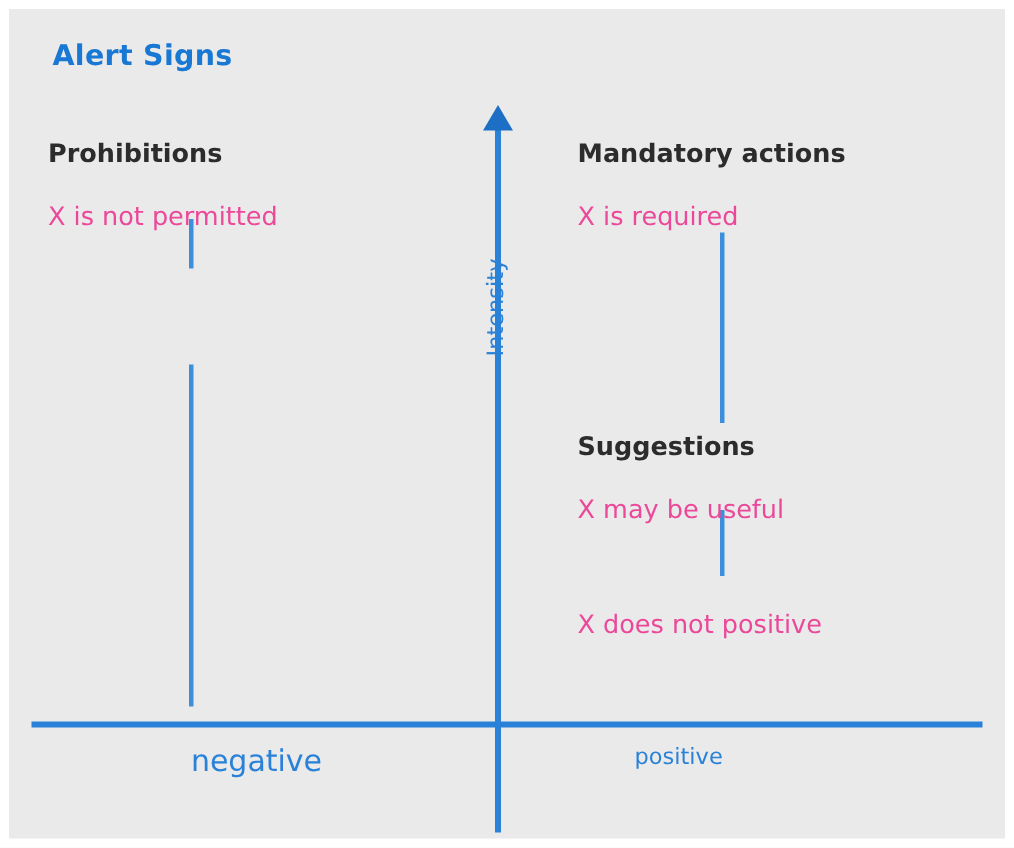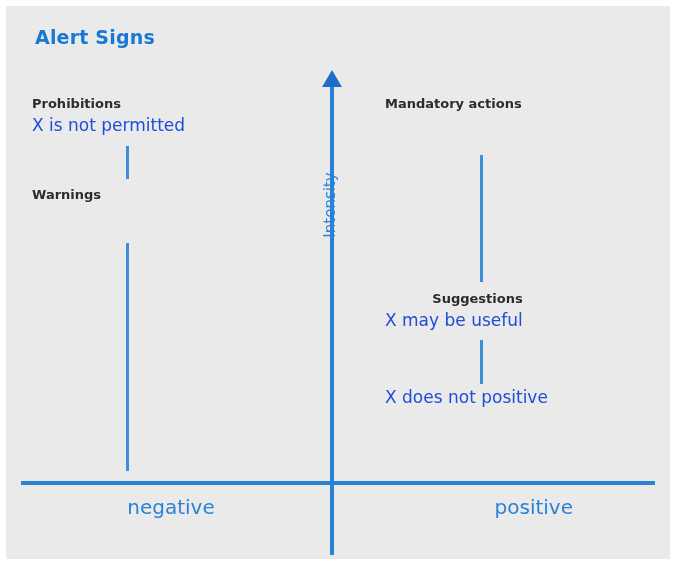--- a/index.html
+++ b/index.html
@@ -86,47 +86,48 @@
     text-align: center;
     font-size: 20px;
     color: #2a82d8;
     white-space: nowrap;
   }
   #pos-label {
     position: absolute;
     left: 423px;
     top: 495px;
     width: 150px;
-    text-align: right;
-    font-size: 20px;
+    text-align: left;
+    font-size: 15px;
     color: #2a82d8;
     white-space: nowrap;
   }
 
   
   .connector {
     position: absolute;
     width: 3px;
     background: #3d8fdc;
   }
 
   
   .block { position: absolute; }
   .block .heading {
-    font-size: 13px;
+    font-size: 17px;
     font-weight: bold;
     color: #2c2c2c;
     line-height: 21px;
     white-space: nowrap;
   }
   .block .desc {
     font-size: 17px;
     font-weight: normal;
-    color: #1d4ed8;
+    color: #ec4899;
     line-height: 23px;
+    margin-top: 20px;
   }
   .block .desc .line { display: block; white-space: nowrap; }
 </style>
 </head>
 <body>
 
 <div id="canvas">
   <div id="plate"></div>
 
   <div id="title">Alert Signs</div>
@@ -146,28 +147,30 @@
   <div class="connector" style="left:480px; top:340px; height:44px;"></div>
 
   <div class="block" style="left:32px; top:93px;">
     <div class="heading">Prohibitions</div>
     <div class="desc">
       <span class="line">X is not permitted</span>
     </div>
   </div>
 
   <div class="block" style="left:32px; top:184px;">
-    <div class="heading">Warnings</div>
   </div>
 
   <div class="block" style="left:385px; top:93px;">
     <div class="heading">Mandatory actions</div>
+    <div class="desc">
+      <span class="line">X is required</span>
+    </div>
   </div>
 
-  <div class="block" style="left:385px; top:288px;text-align:right;">
+  <div class="block" style="left:385px; top:288px;">
     <div class="heading">Suggestions</div>
     <div class="desc">
       <span class="line">X may be useful</span>
     </div>
   </div>
 
   <div class="block" style="left:385px; top:386px;">
     <div class="desc">
       <span class="line">X does not positive</span>
     </div>

